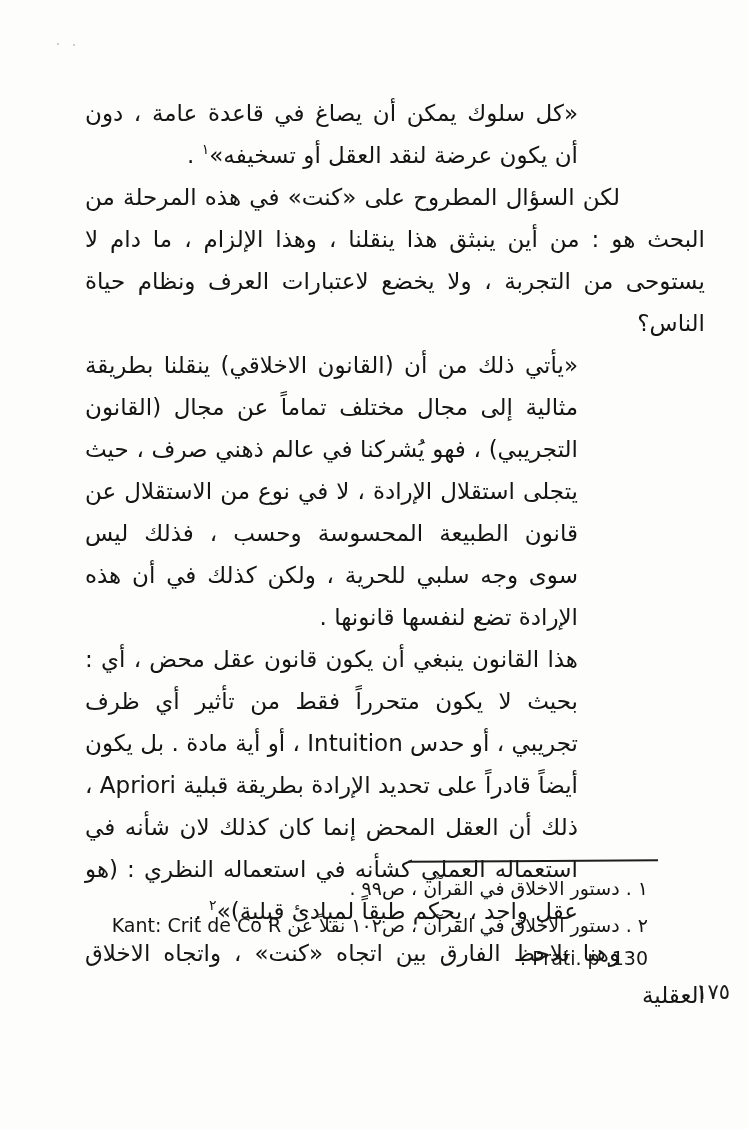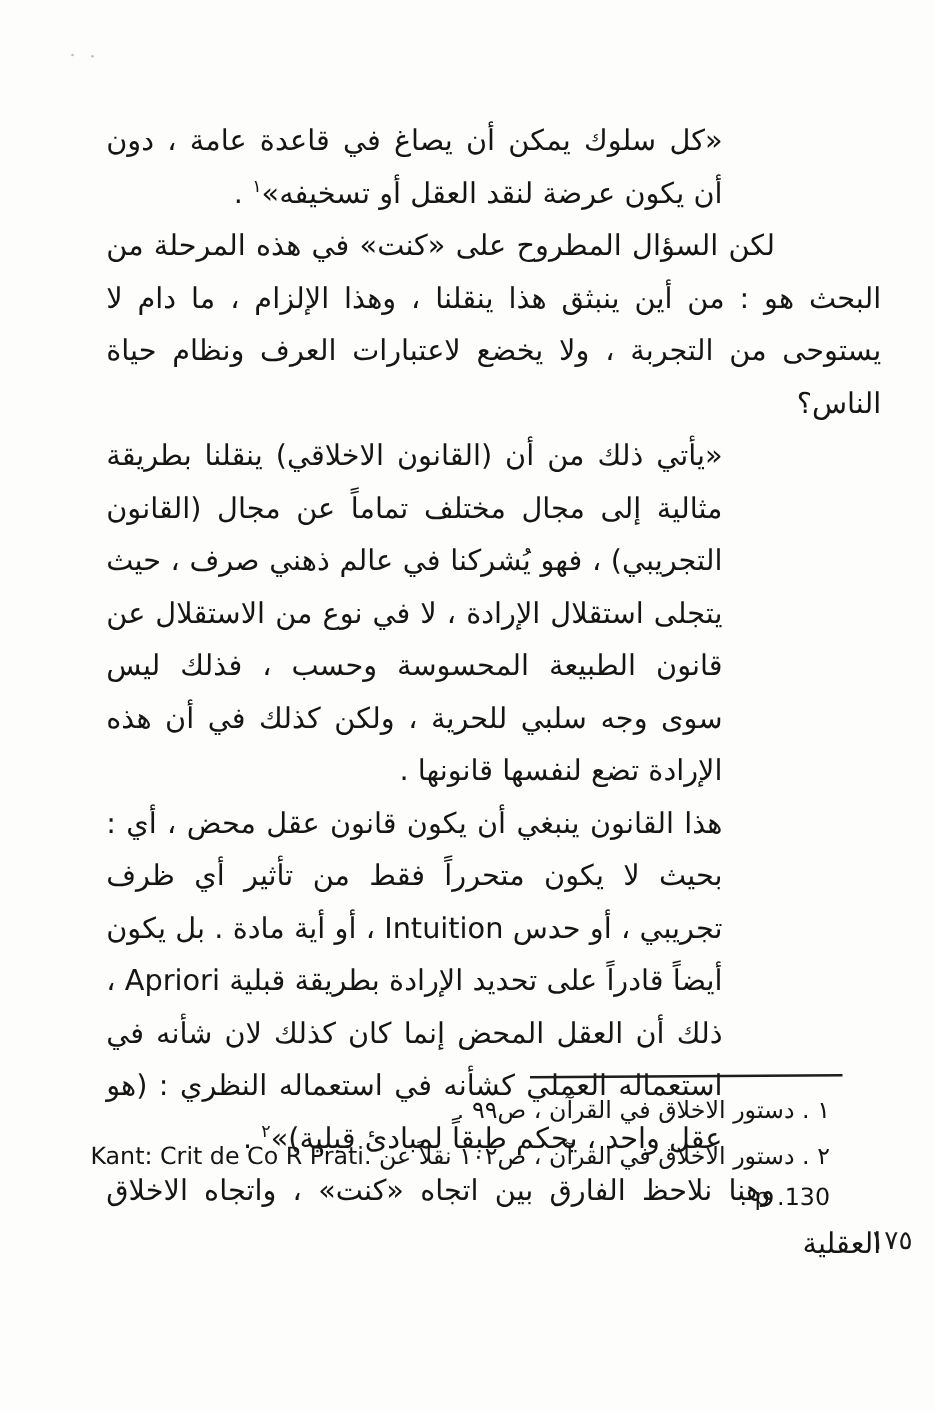--- a/index.html
+++ b/index.html
@@ -32,21 +32,21 @@
   .stretch-last { text-align-last: justify; }
   .fn-ref {
     font-size: 14px;
     line-height: 0;
     vertical-align: super;
   }
   .footnotes {
     position: absolute;
     top: 860px;
     left: 58px;
-    right: 84px;
+    right: 100px;
     direction: rtl;
     font-size: 19px;
     line-height: 33px;
     text-align: right;
   }
   .fn-rule {
     height: 0;
     border-top: 2px solid #1d1d1d;
     width: 250px;
     margin: 0 -10px 10px auto;

